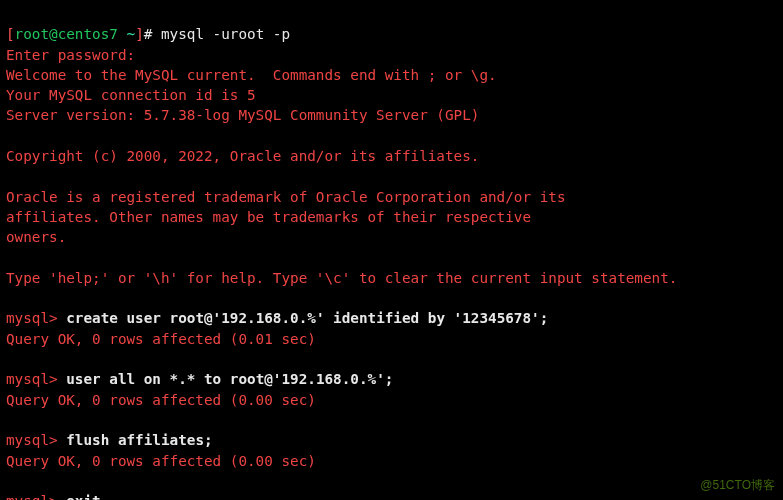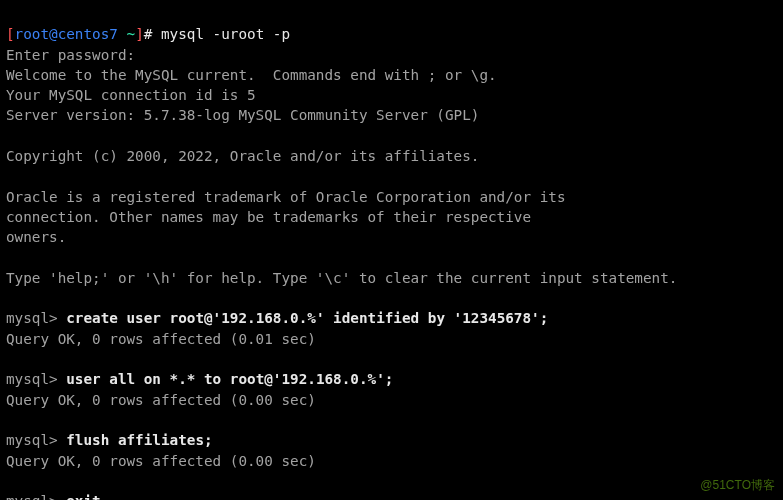--- a/index.html
+++ b/index.html
@@ -11,24 +11,24 @@
     font-size: 14.3px;
     line-height: 1.42;
     overflow: hidden;
     position: relative;
   }
   .terminal {
     padding: 4px 6px;
     white-space: pre;
     color: #2ee0a8;
   }
-  .cyan   { color: #a3a3a3; }
+  .cyan   { color: #ef4444; }
   .white  { color: #e8e8e8; font-weight: bold; }
   .prompt-open   { color: #ff5555; }
-  .prompt-user   { color: #3b82f6; margin-top: 48px; }
+  .prompt-user   { color: #22c55e; margin-top: 48px; }
   .prompt-tilde  { color: #2ee0a8; }
   .prompt-close  { color: #ff5555; }
   .prompt-hash   { color: #e8e8e8; }
   .cmd           { color: #e8e8e8; }
   .watermark {
     position: absolute;
     right: 8px;
     bottom: 6px;
     color: #4d7c0f;
     font-size: 12px;
@@ -42,21 +42,21 @@
 <div class="terminal">
 <span><span class="prompt-open">[</span><span class="prompt-user">root@centos7</span><span> </span><span class="prompt-tilde">~</span><span class="prompt-close">]</span><span class="prompt-hash">#</span></span> <span class="cmd">mysql -uroot -p</span>
 <span class="cyan">Enter password:</span>
 <span class="cyan">Welcome to the MySQL current.  Commands end with ; or \g.</span>
 <span class="cyan">Your MySQL connection id is 5</span>
 <span class="cyan">Server version: 5.7.38-log MySQL Community Server (GPL)</span>
 <span></span>
 <span class="cyan">Copyright (c) 2000, 2022, Oracle and/or its affiliates.</span>
 <span></span>
 <span class="cyan">Oracle is a registered trademark of Oracle Corporation and/or its</span>
-<span class="cyan">connection. Other names may be trademarks of their respective</span>
+<span class="cyan">affiliates. Other names may be trademarks of their respective</span>
 <span class="cyan">owners.</span>
 <span></span>
 <span class="cyan">Type 'help;' or '\h' for help. Type '\c' to clear the current input statement.</span>
 <span></span>
 <span class="cyan">mysql&gt;</span><span class="white"> create user root@'192.168.0.%' identified by '12345678';</span>
 <span class="cyan">Query OK, 0 rows affected (0.01 sec)</span>
 <span></span>
 <span class="cyan">mysql&gt;</span><span class="white"> user all on *.* to root@'192.168.0.%';</span>
 <span class="cyan">Query OK, 0 rows affected (0.00 sec)</span>
 <span></span>

